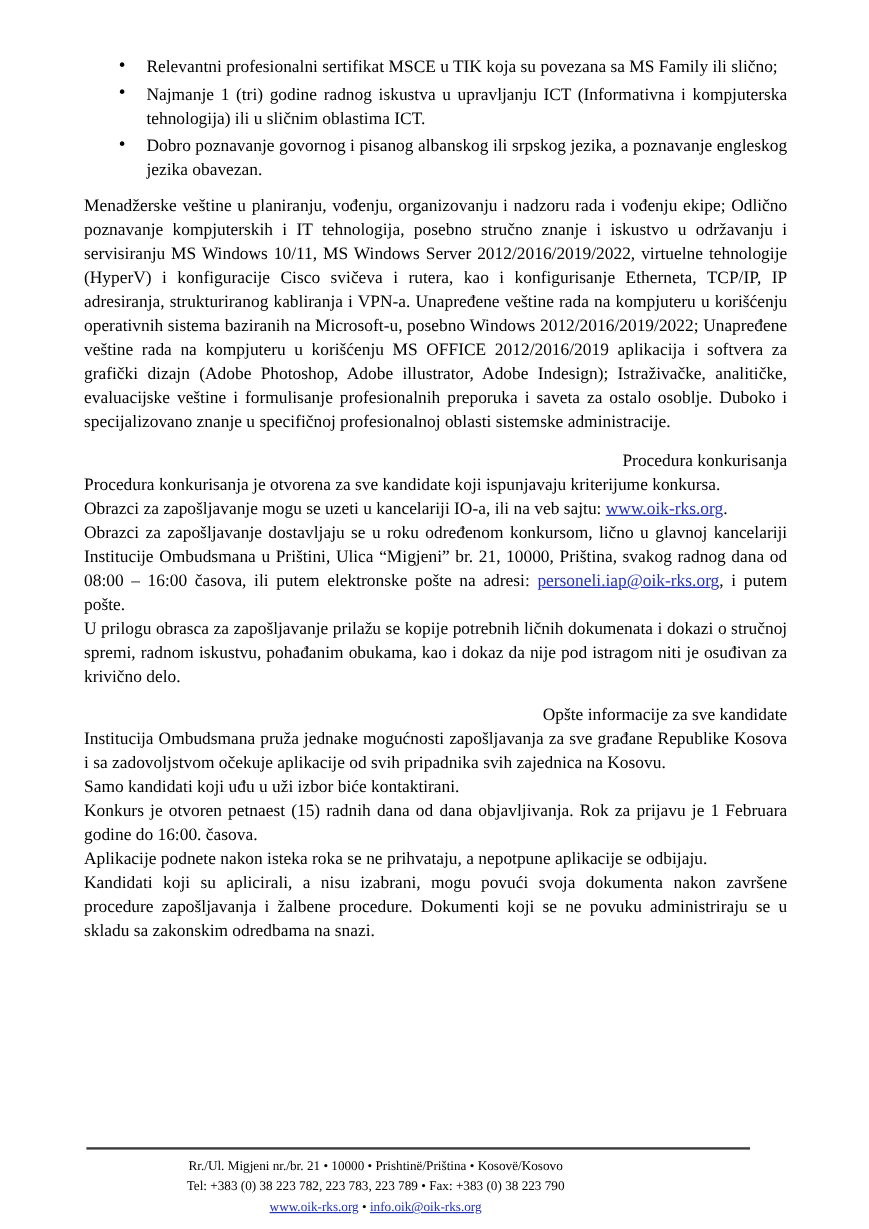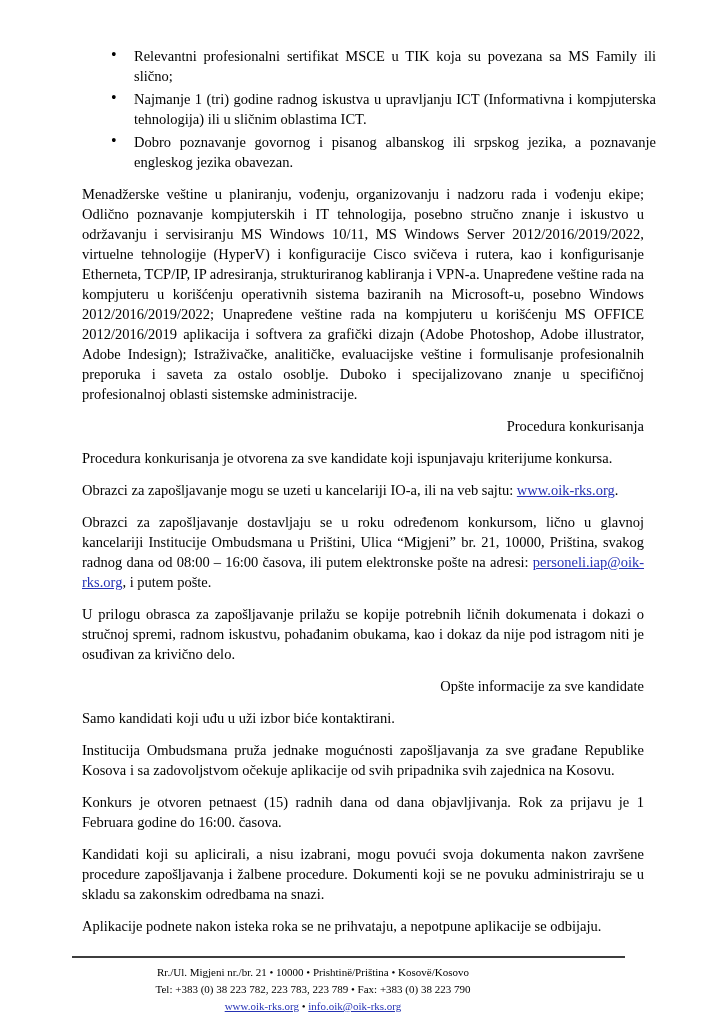--- a/index.html
+++ b/index.html
@@ -21,31 +21,31 @@
     line-height: 20px;
     text-align: justify;
   }
   ul.bullets {
     margin: 0 0 10px 0;
     padding: 0 0 0 48px;
     list-style: none;
   }
   ul.bullets li {
     position: relative;
-    margin: 0 0 3px 16px;
+    margin: 0 0 3px 4px;
     font-family: Liberation Serif, serif;
   }
   ul.bullets li::before {
     content: "\2022";
     position: absolute;
     left: -23px;
     top: -1px;
     font-size: 16px;
   }
-  p { margin: 12px; }
+  p { margin: 0; }
   .heading {
     font-weight: normal;
     text-align: right;
     margin-top: 12px;
   }
   .contact { margin-top: 22px; text-align: left; }
   a.link {
     color: #2532b4;
     text-decoration: underline;
     cursor: pointer;
@@ -84,25 +84,25 @@
 
     <p>Menadžerske veštine u planiranju, vođenju, organizovanju i nadzoru rada i vođenju ekipe; Odlično poznavanje kompjuterskih i IT tehnologija, posebno stručno znanje i iskustvo u održavanju i servisiranju MS Windows 10/11, MS Windows Server 2012/2016/2019/2022, virtuelne tehnologije (HyperV) i konfiguracije Cisco svičeva i rutera, kao i konfigurisanje Etherneta, TCP/IP, IP adresiranja, strukturiranog kabliranja i VPN-a. Unapređene veštine rada na kompjuteru u korišćenju operativnih sistema baziranih na Microsoft-u, posebno Windows 2012/2016/2019/2022; Unapređene veštine rada na kompjuteru u korišćenju MS OFFICE 2012/2016/2019 aplikacija i softvera za grafički dizajn (Adobe Photoshop, Adobe illustrator, Adobe Indesign); Istraživačke, analitičke, evaluacijske veštine i formulisanje profesionalnih preporuka i saveta za ostalo osoblje. Duboko i specijalizovano znanje u specifičnoj profesionalnoj oblasti sistemske administracije.</p>
 
     <p class="heading">Procedura konkurisanja</p>
     <p>Procedura konkurisanja je otvorena za sve kandidate koji ispunjavaju kriterijume konkursa.</p>
     <p><span>Obrazci za zapošljavanje mogu se uzeti u kancelariji IO-a, ili na veb sajtu: </span><a class="link" href="#">www.oik-rks.org</a><span>.</span></p>
     <p><span>Obrazci za zapošljavanje dostavljaju se u roku određenom konkursom, lično u glavnoj kancelariji Institucije Ombudsmana u Prištini, Ulica “Migjeni” br. 21, 10000, Priština, svakog radnog dana od 08:00 – 16:00 časova, ili putem elektronske pošte na adresi: </span><a class="link" href="#">personeli.iap@oik-rks.org</a><span>, i putem pošte.</span></p>
     <p>U prilogu obrasca za zapošljavanje prilažu se kopije potrebnih ličnih dokumenata i dokazi o stručnoj spremi, radnom iskustvu, pohađanim obukama, kao i dokaz da nije pod istragom niti je osuđivan za krivično delo.</p>
 
     <p class="heading">Opšte informacije za sve kandidate</p>
+    <p>Institucija Ombudsmana pruža jednake mogućnosti zapošljavanja za sve građane Republike Kosova i sa zadovoljstvom očekuje aplikacije od svih pripadnika svih zajednica na Kosovu.</p>
     <p>Samo kandidati koji uđu u uži izbor biće kontaktirani.</p>
-    <p>Institucija Ombudsmana pruža jednake mogućnosti zapošljavanja za sve građane Republike Kosova i sa zadovoljstvom očekuje aplikacije od svih pripadnika svih zajednica na Kosovu.</p>
     <p>Konkurs je otvoren petnaest (15) radnih dana od dana objavljivanja. Rok za prijavu je 1 Februara godine do 16:00. časova.</p>
+    <p>Aplikacije podnete nakon isteka roka se ne prihvataju, a nepotpune aplikacije se odbijaju.</p>
     <p>Kandidati koji su aplicirali, a nisu izabrani, mogu povući svoja dokumenta nakon završene procedure zapošljavanja i žalbene procedure. Dokumenti koji se ne povuku administriraju se u skladu sa zakonskim odredbama na snazi.</p>
-    <p>Aplikacije podnete nakon isteka roka se ne prihvataju, a nepotpune aplikacije se odbijaju.</p>
 
   </div>
 
   <div class="footer">
     <div class="footer-rule"></div>
     <div class="footer-text">
       <div>Rr./Ul. Migjeni nr./br. 21 • 10000 • Prishtinë/Priština • Kosovë/Kosovo</div>
       <div>Tel: +383 (0) 38 223 782, 223 783, 223 789 • Fax: +383 (0) 38 223 790</div>
       <div><a class="link" href="#">www.oik-rks.org</a> <span>•</span> <a class="link" href="#">info.oik@oik-rks.org</a></div>
     </div>

